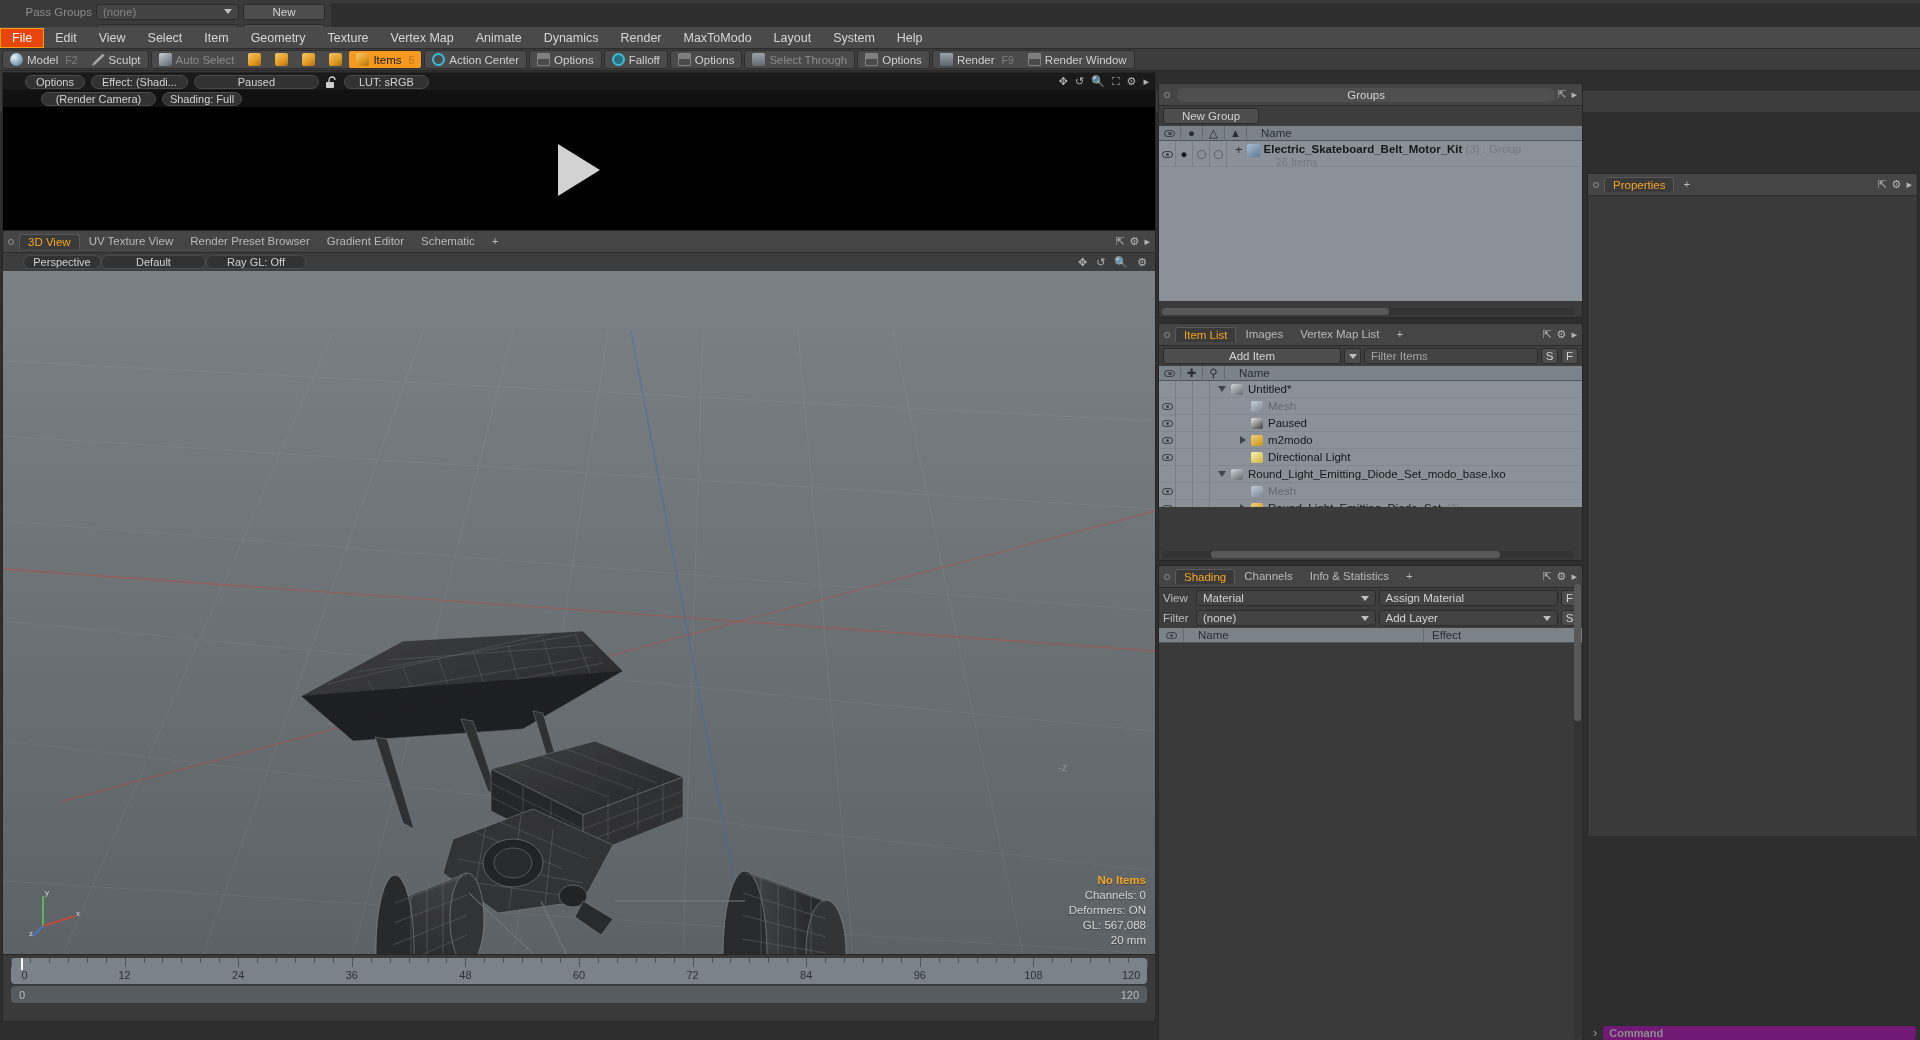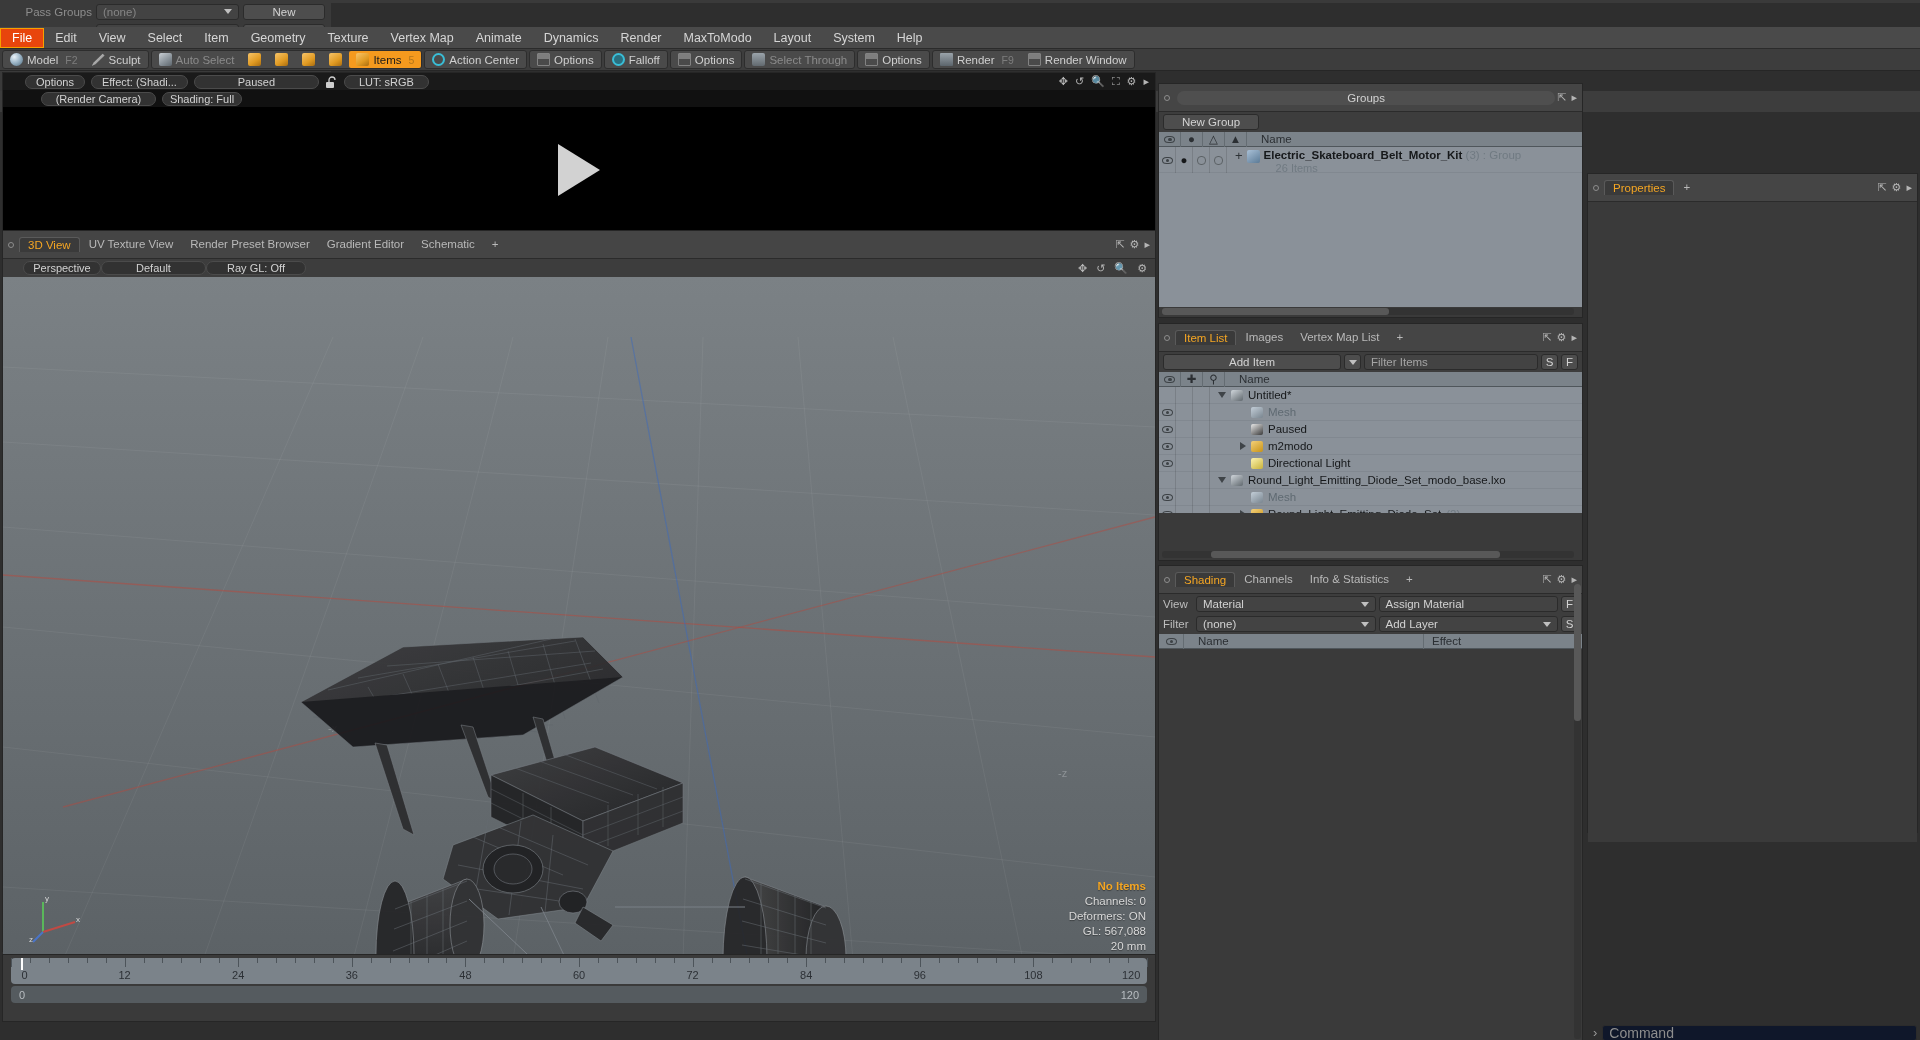--- a/index.html
+++ b/index.html
@@ -54,21 +54,21 @@
   .ic-cube-o { background:linear-gradient(145deg,#f7c469 0%,#e09a22 60%,#a96d10 100%); border-radius:2px; }
   .ic-pencil { background:linear-gradient(135deg,#d8d8d8,#777); clip-path:polygon(0 100%,18% 72%,85% 5%,100% 20%,30% 86%); }
   .ic-box { background:#4a4a4a; border:1px solid #828282; border-radius:1px; }
   .ic-box::after { content:""; display:block; width:100%; height:45%; background:#7e7e7e; }
   .ic-ring { border:2px solid #39bdd6; border-radius:50%; }
   .ic-target { border:2px solid #39bdd6; border-radius:50%; background:#2a6f7f; }
   .ic-film { background:linear-gradient(#9aa3aa,#5c656c); border-radius:1px; }
 
   
   .panel { position:absolute; background:#3a3a3a; border:1px solid #262626; }
-  .ph { height:28px; background:#454545; display:flex; align-items:center; position:relative;
+  .ph { height:22px; background:#454545; display:flex; align-items:center; position:relative;
         border-bottom:1px solid #2b2b2b; }
   .ph-dot { width:6px;height:6px;border-radius:50%;border:1px solid #8d8d8d;margin:0 5px; }
   .tabrow { display:flex; align-items:center; gap:1px; }
   .ptab { padding:1px 8px; font-size:11.5px; color:#b9b9b9; height:15px; line-height:13px; }
   .ptab.sel { color:#f5a623; background:#3a3a3a; border-top:1px solid #5a5a5a;
               border-left:1px solid #5a5a5a; border-right:1px solid #5a5a5a; border-radius:3px 3px 0 0; }
   .ptitle { flex:1; text-align:center; font-size:11.5px; color:#d2d2d2; background:#4f4f4f;
             margin:1px 2px; border-radius:8px; height:14px; line-height:14px; }
   .ph-right { margin-left:auto; display:flex; align-items:center; gap:5px; padding-right:5px; }
   .ph-ico { color:#b5b5b5; font-size:11px; }
@@ -162,22 +162,22 @@
   .bbtn { background:#4a4a4a; border:1px solid #2b2b2b; border-radius:3px; height:17px;
           display:flex; align-items:center; gap:4px; padding:0 7px; color:#cfcfcf; font-size:11.5px; }
   .bgrp { display:flex; gap:2px; background:#444; border:1px solid #2b2b2b; border-radius:3px;
           padding:1px; align-items:center; }
   .bico { width:18px;height:15px;display:flex;align-items:center;justify-content:center;color:#cbb0b0;font-size:11px; }
   .frame-field { width:80px; background:#3a3a3a; border:1px solid #2b2b2b; border-radius:3px; height:16px;
                  display:flex;align-items:center;justify-content:space-between;padding:0 5px;
                  font-size:11.5px;color:#d0d0d0; }
   .cmd { position:absolute; left:1587px; top:1019px; width:333px; height:21px;
          display:flex; align-items:center; gap:5px; }
-  .cmd-in { flex:1; background:#0f172a; border:1px solid #2b2b2b; border-radius:3px; height:16px;
-            display:flex;align-items:center;color:#8d8d8d;font-size:14px;padding:0 6px; margin-right:3px;}
+  .cmd-in { flex:1; background:#701a75; border:1px solid #2b2b2b; border-radius:3px; height:16px;
+            display:flex;align-items:center;color:#8d8d8d;font-size:11px;padding:0 6px; margin-right:3px;font-weight:bold;}
   .scroll-v { position:absolute; right:1px; top:18px; bottom:2px; width:7px; background:#333; border-radius:3px; }
   .scroll-v i { position:absolute; left:0; width:7px; background:#585858; border-radius:3px; }
   .scroll-h { position:absolute; left:2px; right:10px; bottom:1px; height:7px; background:#333; border-radius:3px; }
   .scroll-h i { position:absolute; top:0; height:7px; background:#585858; border-radius:3px; }
 </style>
 </head>
 <body>
 
 <div class="app">
 

